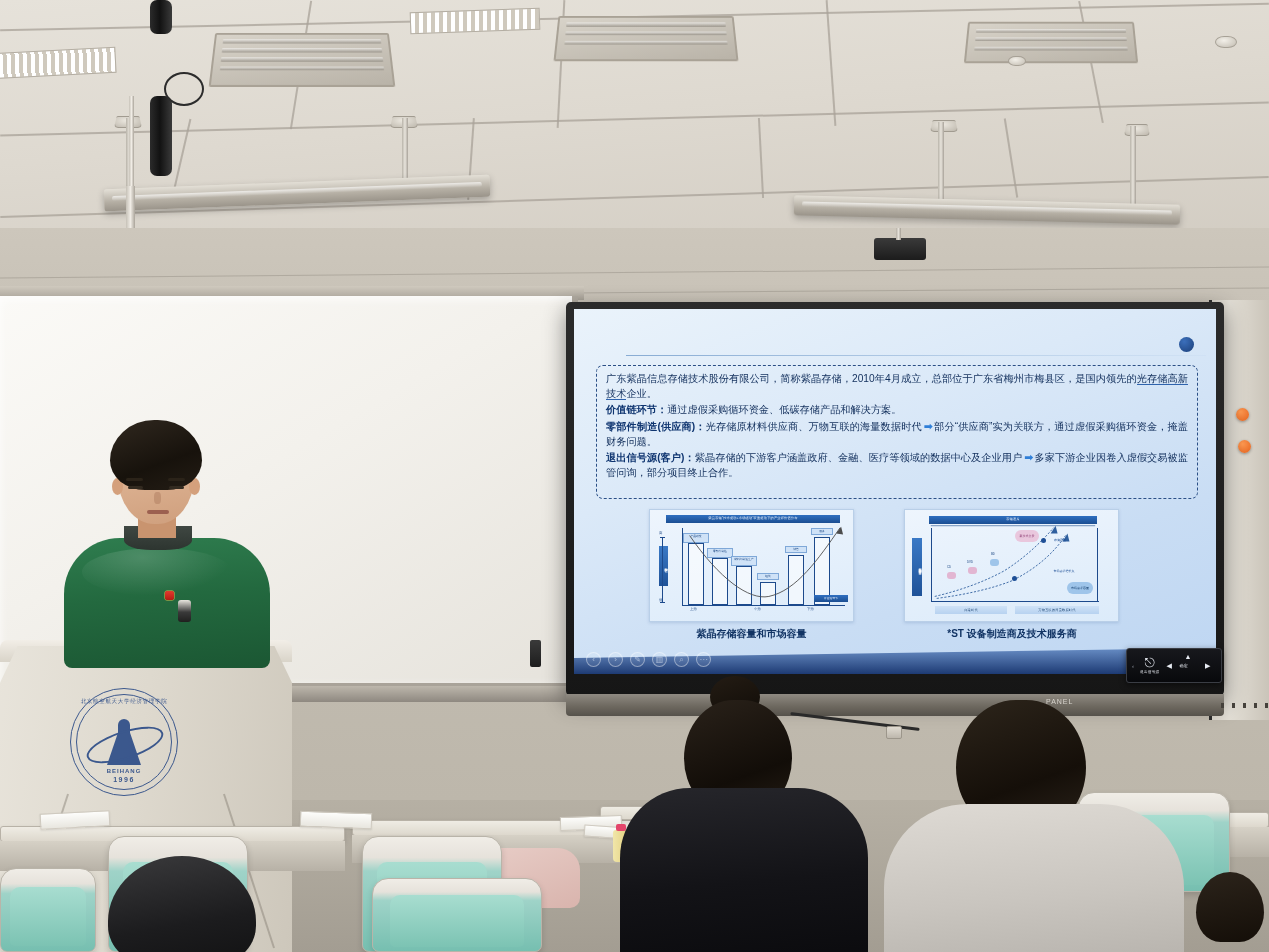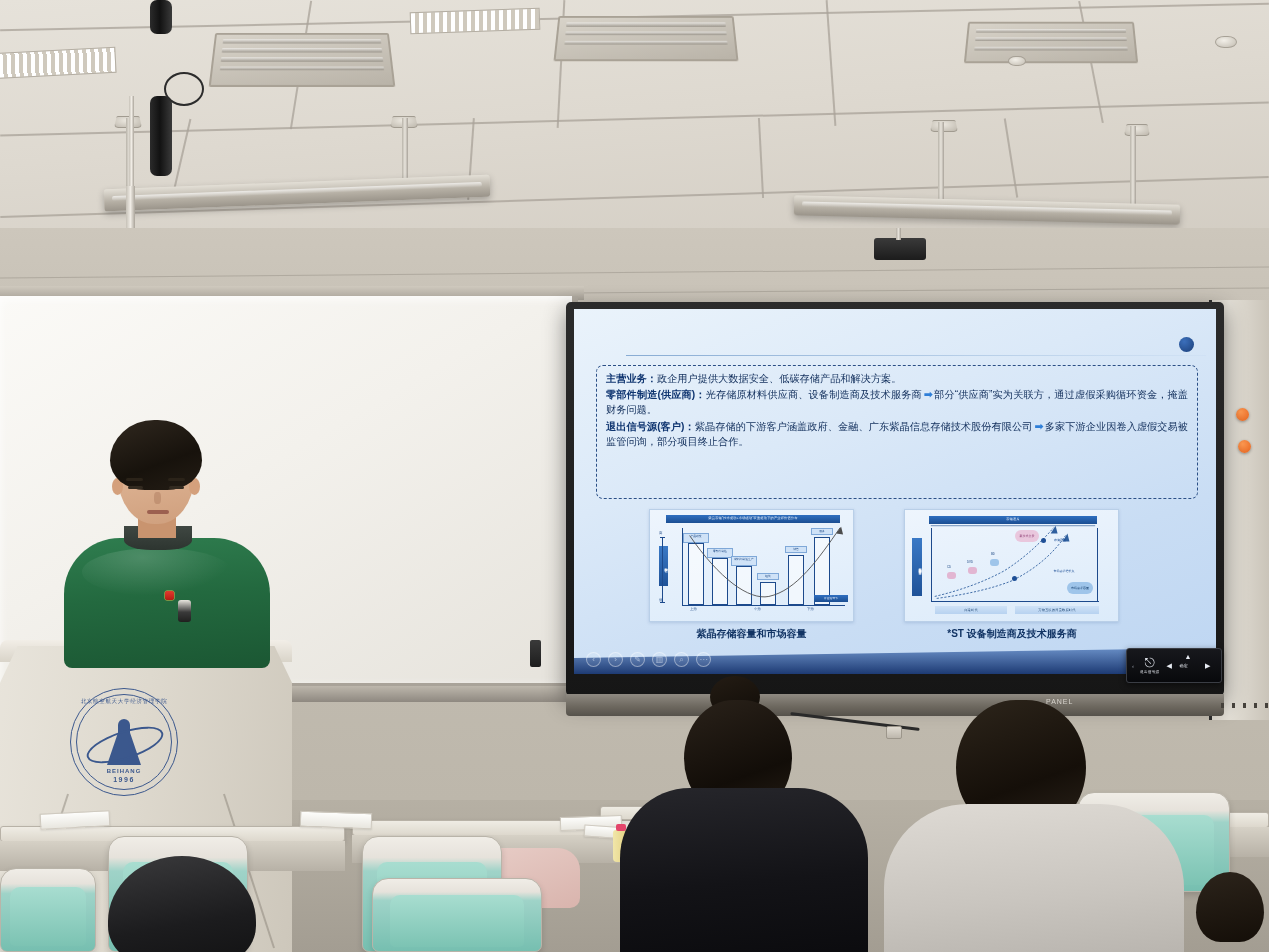--- a/index.html
+++ b/index.html
@@ -539,27 +539,30 @@
   <div class="wb-tray"></div>
 
   <div class="display-bezel">
     <div class="slide">
 
       <div class="title-underline"></div>
       <div class="deco-dot"></div>
 
       <div class="dashed-box">
         <div class="para">
-          <b>主营业务：</b><span>政企用户提供大数据安全、低碳存储产品和解决方案。</span>
+          <span>广东紫晶信息存储技术股份有限公司，简称紫晶存储，2010年4月成立，总部位于广东省梅州市梅县区，是国内领先的</span><span class="ul">光存储高新技术</span><span>企业。</span>
         </div>
         <div class="para">
-          <b>零部件制造(供应商)：</b><span>光存储原材料供应商、设备制造商及技术服务商</span><span class="arrow-glyph">➡</span><span>部分“供应商”实为关联方，通过虚假采购循环资金，掩盖财务问题。</span>
+          <b>价值链环节：</b><span>通过虚假采购循环资金、低碳存储产品和解决方案。</span>
         </div>
         <div class="para">
-          <b>退出信号源(客户)：</b><span>紫晶存储的下游客户涵盖政府、金融、广东紫晶信息存储技术股份有限公司</span><span class="arrow-glyph">➡</span><span>多家下游企业因卷入虚假交易被监管问询，部分项目终止合作。</span>
+          <b>零部件制造(供应商)：</b><span>光存储原材料供应商、万物互联的海量数据时代</span><span class="arrow-glyph">➡</span><span>部分“供应商”实为关联方，通过虚假采购循环资金，掩盖财务问题。</span>
+        </div>
+        <div class="para">
+          <b>退出信号源(客户)：</b><span>紫晶存储的下游客户涵盖政府、金融、医疗等领域的数据中心及企业用户</span><span class="arrow-glyph">➡</span><span>多家下游企业因卷入虚假交易被监管问询，部分项目终止合作。</span>
         </div>
       </div>
 
       <div class="chart-card" id="chartLeft">
         <div class="cband" style="left:16px;top:5px;width:174px;height:8px;">紫晶存储“技术驱动+市场驱动”双重驱动下的产业链价值分布</div>
 
         <div class="cvlabel" style="left:9px;top:36px;width:9px;height:40px;">附加价值</div>
         <div class="ctick" style="left:9px;top:21px;">高</div>
         <div class="ctick" style="left:9px;top:88px;">低</div>
         <div class="caxis" style="left:12px;top:27px;width:1px;height:66px;"></div>

